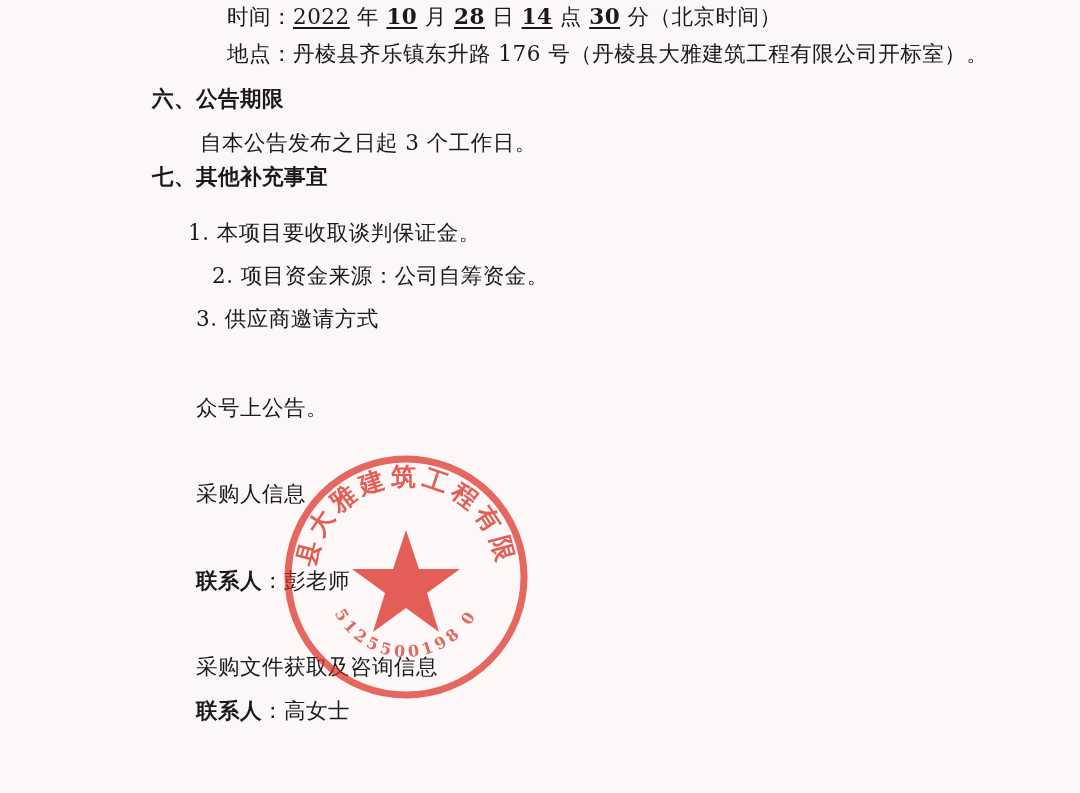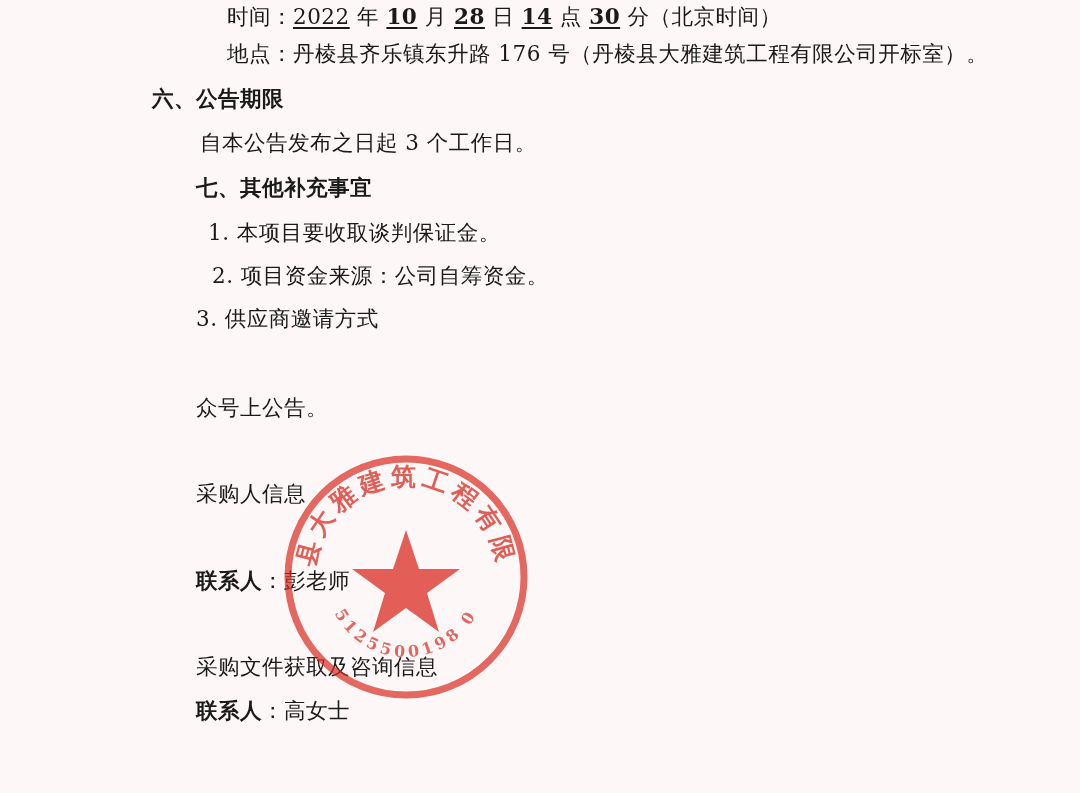--- a/index.html
+++ b/index.html
@@ -66,23 +66,23 @@
   <div class="line" style="left:227px; top:4px;">
     <span>时间：</span><span class="ul-seg">2022</span><span> 年 </span><span class="ul-seg bold">10</span><span> 月 </span><span class="ul-seg bold">28</span><span> 日 </span><span class="ul-seg bold">14</span><span> 点 </span><span class="ul-seg bold">30</span><span> 分（北京时间）</span>
   </div>
 
   <div class="line" style="left:227px; top:41px;">地点：丹棱县齐乐镇东升路 176 号（丹棱县大雅建筑工程有限公司开标室）。</div>
 
   <div class="line bold" style="left:152px; top:86px;">六、公告期限</div>
 
   <div class="line" style="left:200px; top:130px;">自本公告发布之日起 3 个工作日。</div>
 
-  <div class="line bold" style="left:152px; top:175px;margin-left:44px;">七、其他补充事宜</div>
+  <div class="line bold" style="left:152px; top:164px;">七、其他补充事宜</div>
 
-  <div class="line" style="left:208px; top:220px;">1. 本项目要收取谈判保证金。</div>
+  <div class="line" style="left:188px; top:220px;">1. 本项目要收取谈判保证金。</div>
 
   <div class="line" style="left:212px; top:263px;">2. 项目资金来源：公司自筹资金。</div>
 
   <div class="line" style="left:196px; top:306px;">3. 供应商邀请方式</div>
 
 
   <div class="line" style="left:196px; top:395px;">众号上公告。</div>
 
 
   <div class="line" style="left:196px; top:481px;">采购人信息</div>

